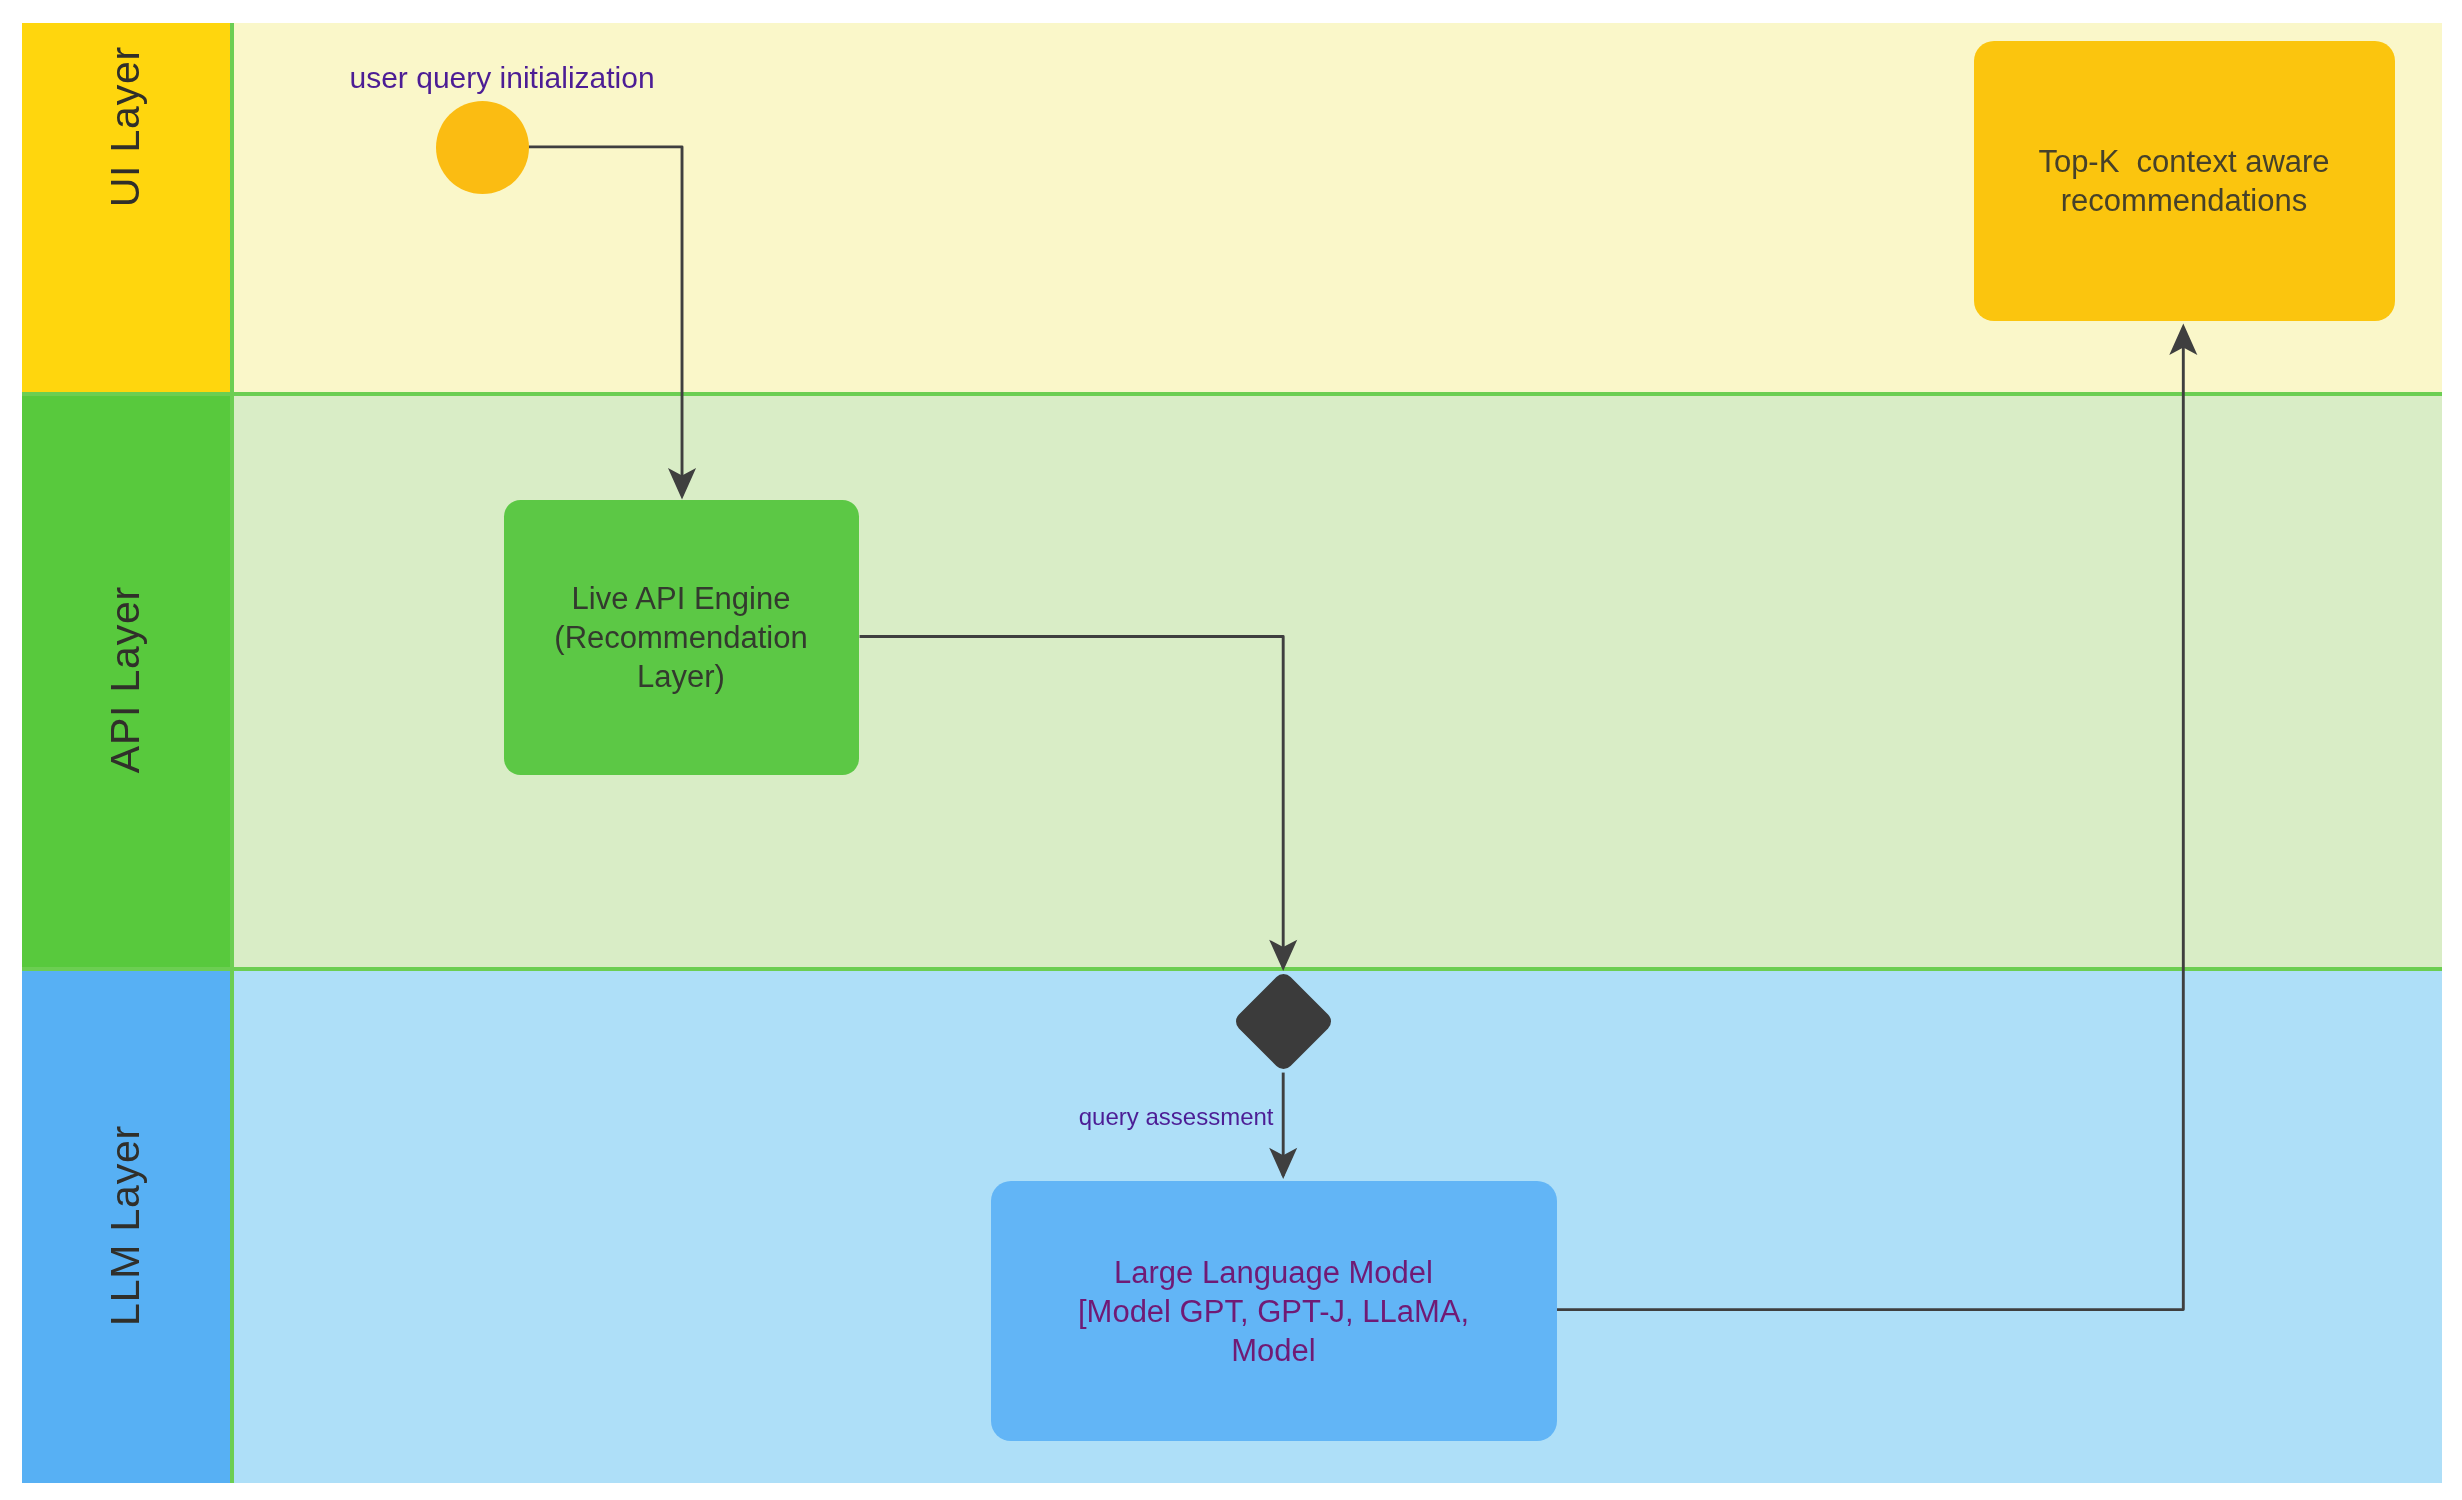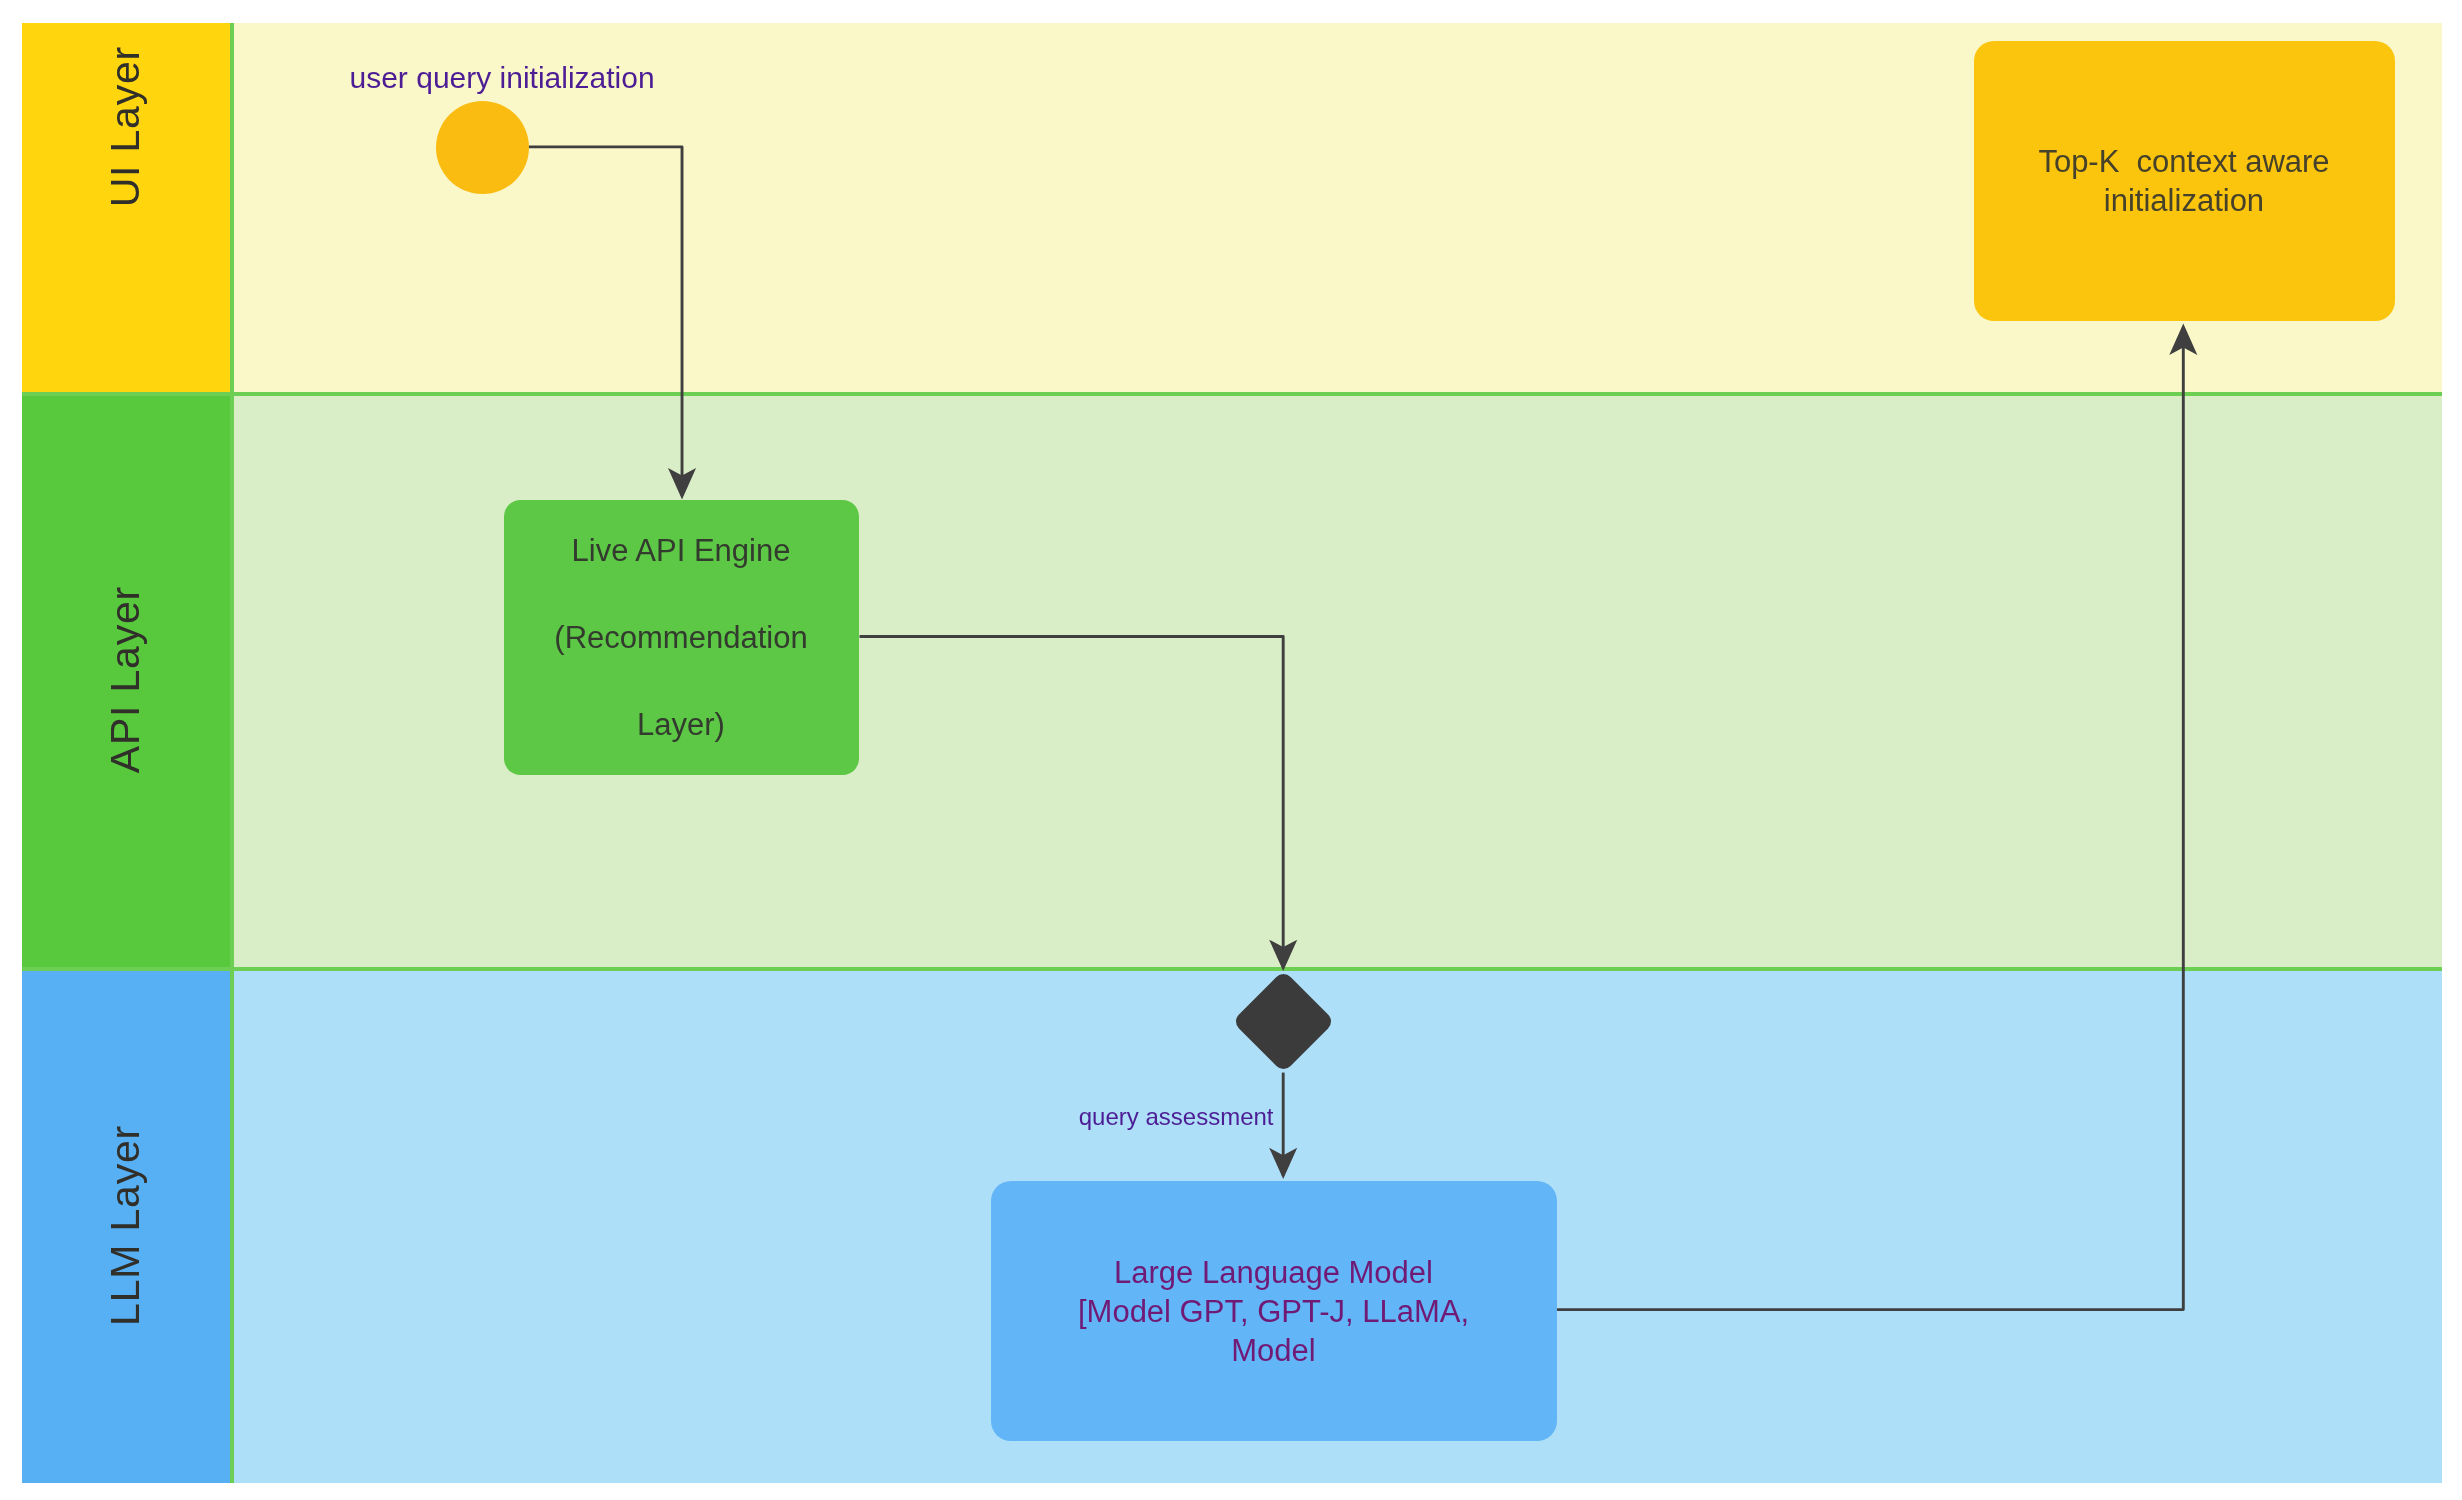--- a/index.html
+++ b/index.html
@@ -78,21 +78,21 @@
     width: 93px; height: 93px;
     border-radius: 50%;
     background: var(--circle_amber, #fbbc12);
   }
   #api-engine-box {
     left: 482px; top: 477px;
     width: 355px; height: 275px;
     border-radius: 16.5px;
     background: var(--box_green, #5cc845);
   }
-  #api-engine-box .node-text { color: #333a2e; gap: 48px; }
+  #api-engine-box .node-text { color: #333a2e; }
   #llm-box {
     left: 969px; top: 1158px;
     width: 566px; height: 260px;
     border-radius: 20px;
     background: var(--box_blue, #62b5f6);
   }
   #llm-box .node-text { color: #701a75; }
   #topk-box {
     left: 1952px; top: 18px;
     width: 421px; height: 280px;
@@ -185,21 +185,21 @@
       <div class="node-text">
         <span>Large Language Model</span>
         <span>[Model GPT, GPT-J, LLaMA,</span>
         <span>Model</span>
       </div>
     </div>
 
     <div class="node" id="topk-box">
       <div class="node-text">
         <span>Top-K  context aware</span>
-        <span>initialization</span>
+        <span>recommendations</span>
       </div>
     </div>
 
     <div class="edge-label" id="label-user-query">user query initialization</div>
 
     <div class="edge-label" id="label-query-assessment">query assessment</div>
 
   </div>
 </div>
 

